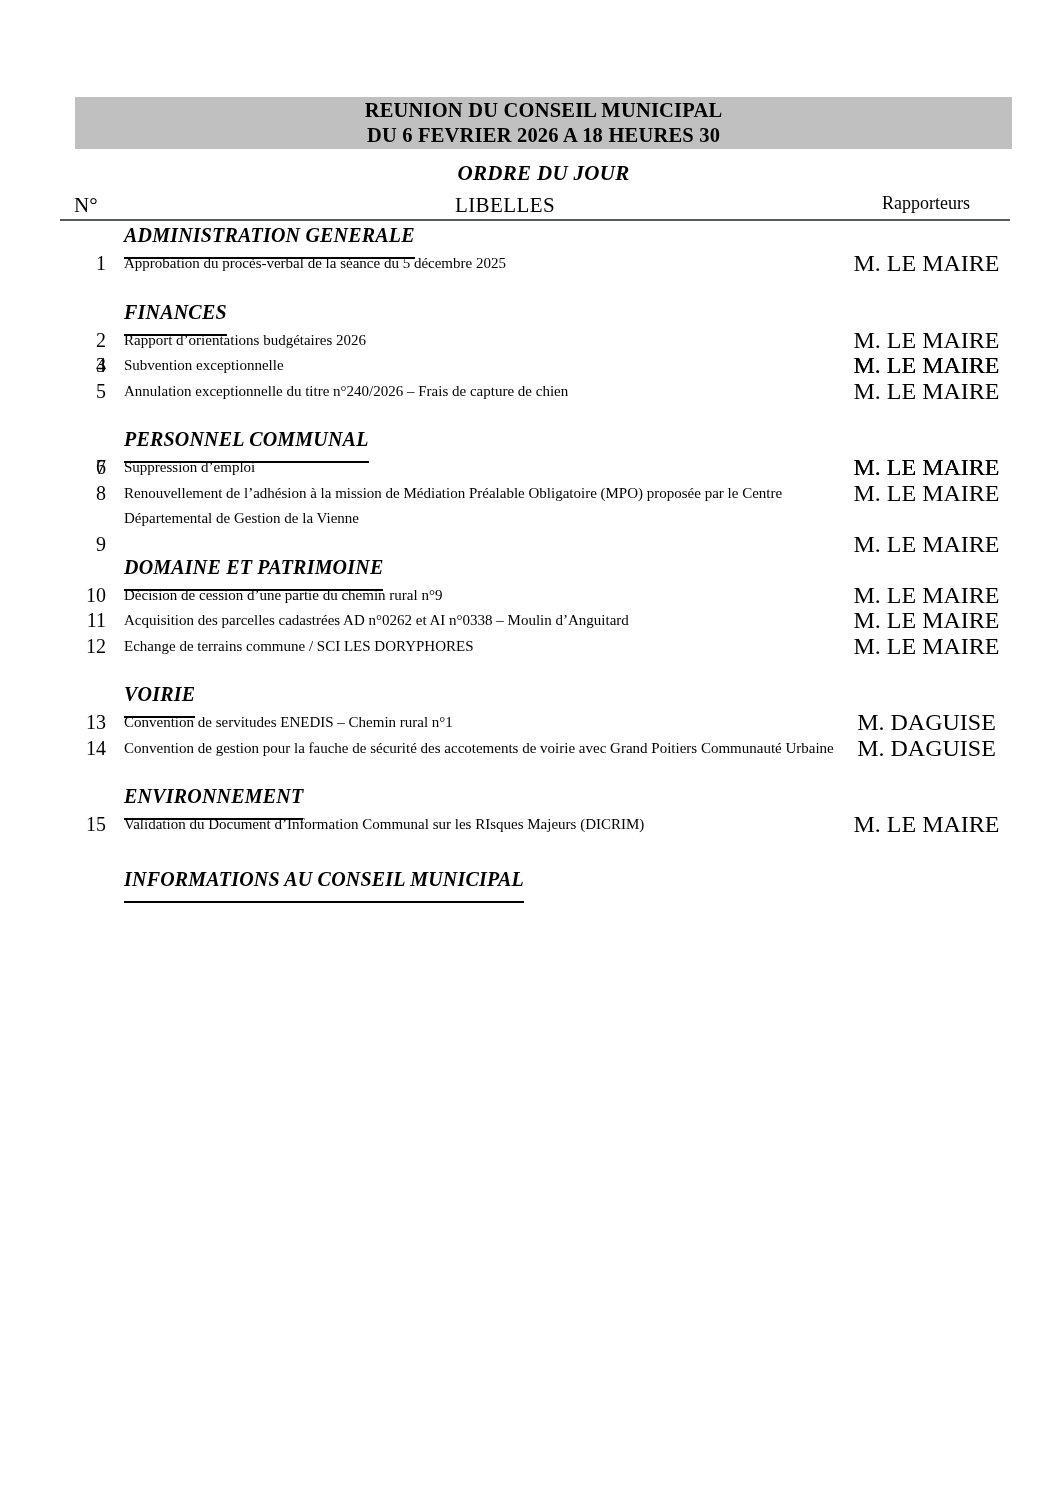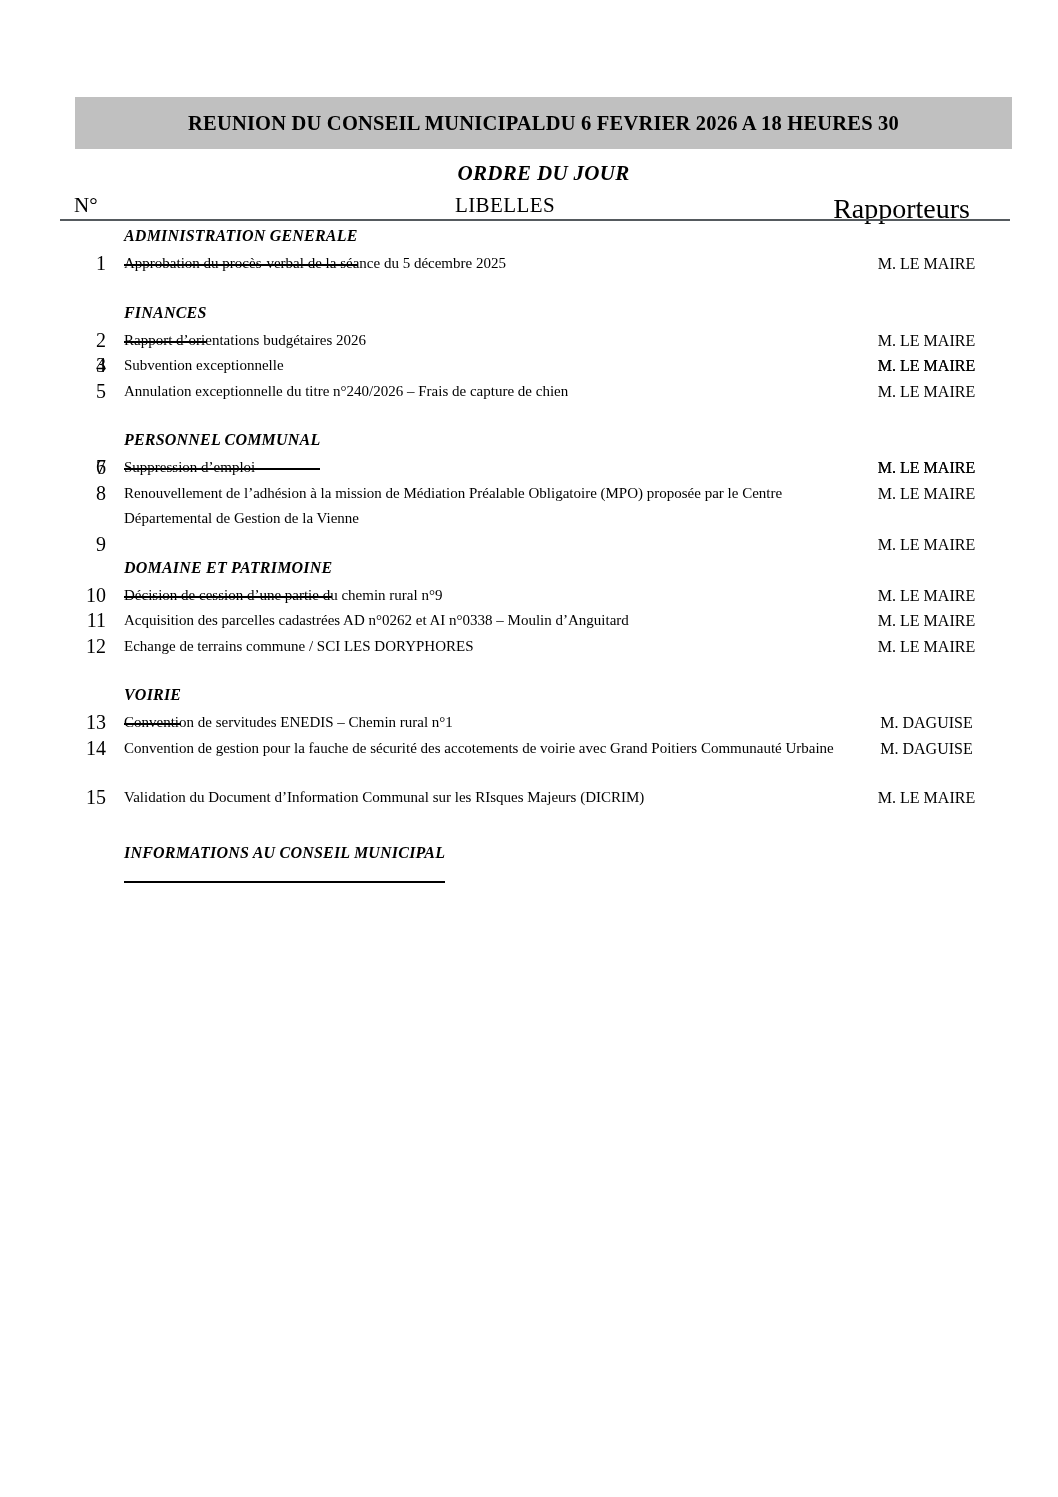--- a/index.html
+++ b/index.html
@@ -21,20 +21,21 @@
 
   
   .title-band {
     position: absolute;
     left: 75px;
     top: 97px;
     width: 937px;
     height: 52px;
     background: #c0c0c0;
     display: flex;
+    flex-direction: column;
     align-items: center;
     justify-content: center;
   }
   .title-band .tline {
     font-weight: bold;
     font-size: 20.5px;
     letter-spacing: 0.2px;
     line-height: 25px;
     white-space: nowrap;
   }
@@ -73,21 +74,21 @@
     top: 0;
     width: 890px;
     text-align: center;
     font-size: 21px;
     letter-spacing: 0.4px;
   }
   .colhead .ch-rap {
     position: absolute;
     right: 40px;
     top: 0;
-    font-size: 28px;
+    font-size: 18px;
   }
   .head-rule {
     position: absolute;
     left: 60px;
     top: 219px;
     width: 950px;
     height: 2px;
     background: #555a5e;
   }
 
@@ -102,24 +103,24 @@
   
   .section-head {
     position: relative;
     padding-left: 64px;
     height: 27px;
   }
   .section-head .sh-text {
     display: inline-block;
     font-weight: bold;
     font-style: italic;
-    font-size: 16px;
+    font-size: 20px;
     letter-spacing: 0.2px;
     border-bottom: 2px solid #000;
-    padding-bottom: 17px;
+    padding-bottom: 10px;
     line-height: 23px;
   }
 
   
   .item {
     position: relative;
     font-size: 20px;
     line-height: 25.5px;
   }
   .item .num {
@@ -141,21 +142,21 @@
     hyphens: none;
   }
   .item .libelle.nojust {
     text-align: left;
   }
   .item .rapporteur {
     position: absolute;
     left: 783px;
     top: 0;
     width: 167px;
-    font-size: 16px;
+    font-size: 24px;
     line-height: 25.5px;
     text-align: center;
     white-space: nowrap;
   }
   .spacer-md { height: 24px; }
   .spacer-lg { height: 30px; }
 </style>
 </head>
 <body>
 
@@ -267,20 +268,23 @@
       <div class="rapporteur">M. DAGUISE</div>
     </div>
     <div class="item">
       <div class="num">14</div>
       <div class="libelle">Convention de gestion pour la fauche de sécurité des accotements de voirie avec Grand Poitiers Communauté Urbaine</div>
       <div class="rapporteur">M. DAGUISE</div>
     </div>
 
     <div class="spacer-md"></div>
 
+    <div class="section-head">
+      <span class="sh-text">ENVIRONNEMENT</span>
+    </div>
     <div class="item">
       <div class="num">15</div>
       <div class="libelle">Validation du Document d’Information Communal sur les RIsques Majeurs (DICRIM)</div>
       <div class="rapporteur">M. LE MAIRE</div>
     </div>
 
     <div class="spacer-lg"></div>
 
     <div class="section-head">
       <span class="sh-text">INFORMATIONS AU CONSEIL MUNICIPAL</span>

